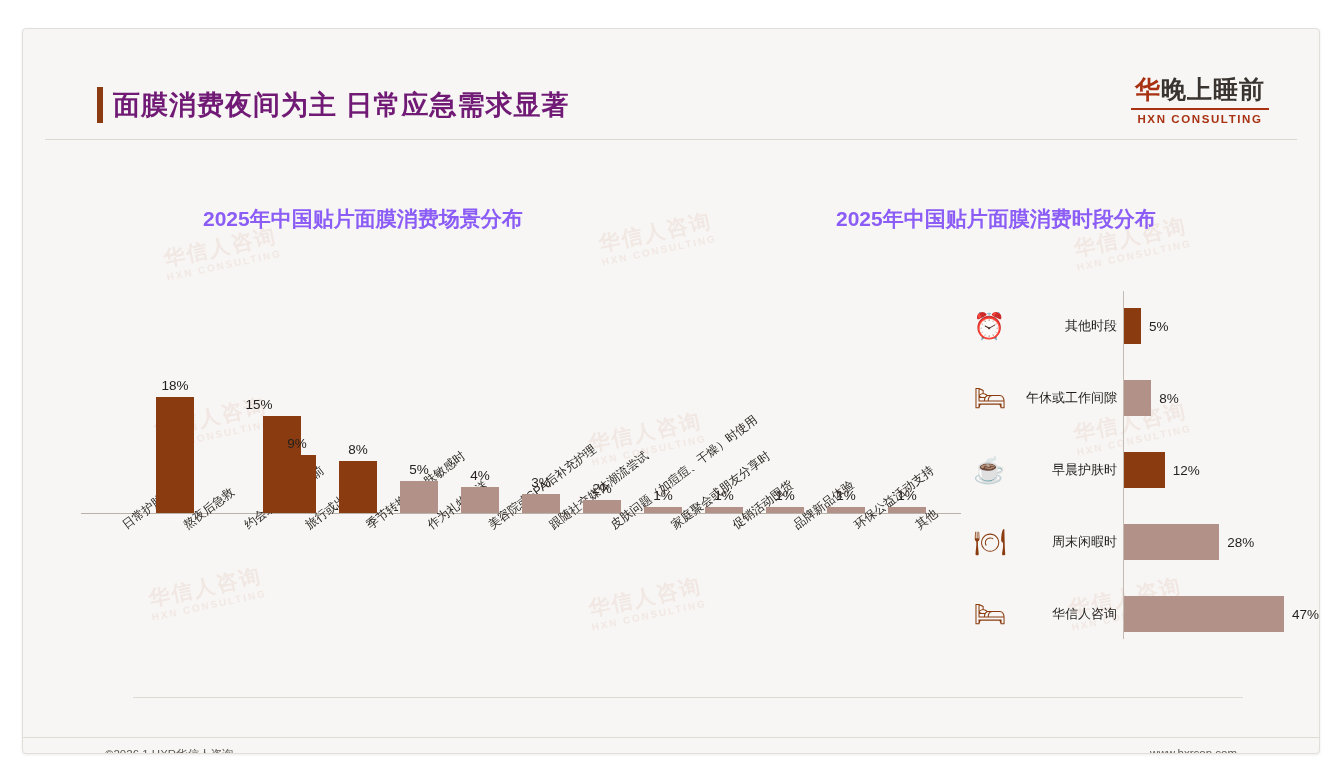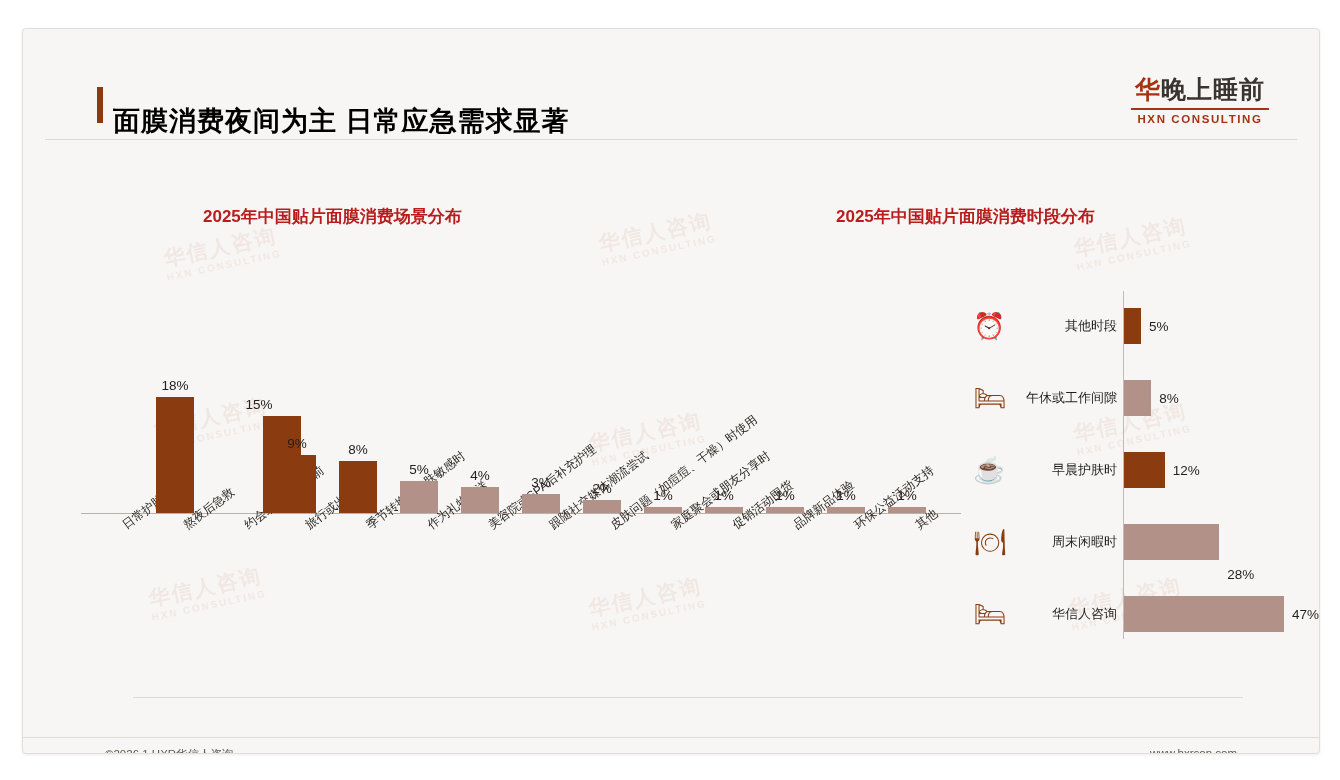--- a/index.html
+++ b/index.html
@@ -42,24 +42,23 @@
     width: 6px;
     height: 36px;
     background: #8a3c10;
   }
   .page-title {
     position: absolute;
     left: 90px;
     top: 58px;
     font-size: 27px;
     font-weight: bold;
-    color: #000000;
+    color: #701a75;
     letter-spacing: 1px;
     white-space: nowrap;
-    margin-top: 16px;
   }
   .header-rule {
     position: absolute;
     left: 22px;
     top: 110px;
     width: 1252px;
     height: 1px;
     background: #ded9d3;
   }
   .logo {
@@ -102,23 +101,23 @@
     transform: rotate(-12deg);
     pointer-events: none;
     white-space: nowrap;
   }
   .wm .wm1 { font-size: 21px; letter-spacing: 2px; display: block; }
   .wm .wm2 { font-size: 10px; letter-spacing: 2px; display: block; }
 
   
   .chart-title {
     position: absolute;
-    font-size: 17px;
+    font-size: 21px;
     font-weight: bold;
-    color: #b91c1c;
+    color: #8b5cf6;
     white-space: nowrap;
   }
   #left-title  { left: 180px; top: 176px; }
   #right-title { left: 813px; top: 176px; }
 
   
   .left-chart {
     position: absolute;
     left: 58px;
     top: 255px;
@@ -416,21 +415,21 @@
         <div class="r-row" style="top: 144px;">
           <div class="r-icon">☕</div>
           <div class="r-label">早晨护肤时</div>
           <div class="r-bar" style="width: 40.8511px; background: rgb(138, 60, 16);"></div>
           <div class="r-val" style="left: 219.851px;">12%</div>
         </div>
         <div class="r-row" style="top: 216px;">
           <div class="r-icon">🍽</div>
           <div class="r-label">周末闲暇时</div>
           <div class="r-bar" style="width: 95.3191px; background: rgb(178, 145, 137);"></div>
-          <div class="r-val" style="left: 274.319px; margin-top: 32px;">28%</div>
+          <div class="r-val" style="left: 274.319px;">28%</div>
         </div>
         <div class="r-row" style="top: 288px;">
           <div class="r-icon">🛏</div>
           <div class="r-label">华信人咨询</div>
           <div class="r-bar" style="width: 160px; background: rgb(178, 145, 137);"></div>
           <div class="r-val" style="left: 339px;">47%</div>
         </div>
       </div>
 
     <div class="src-rule"></div>

